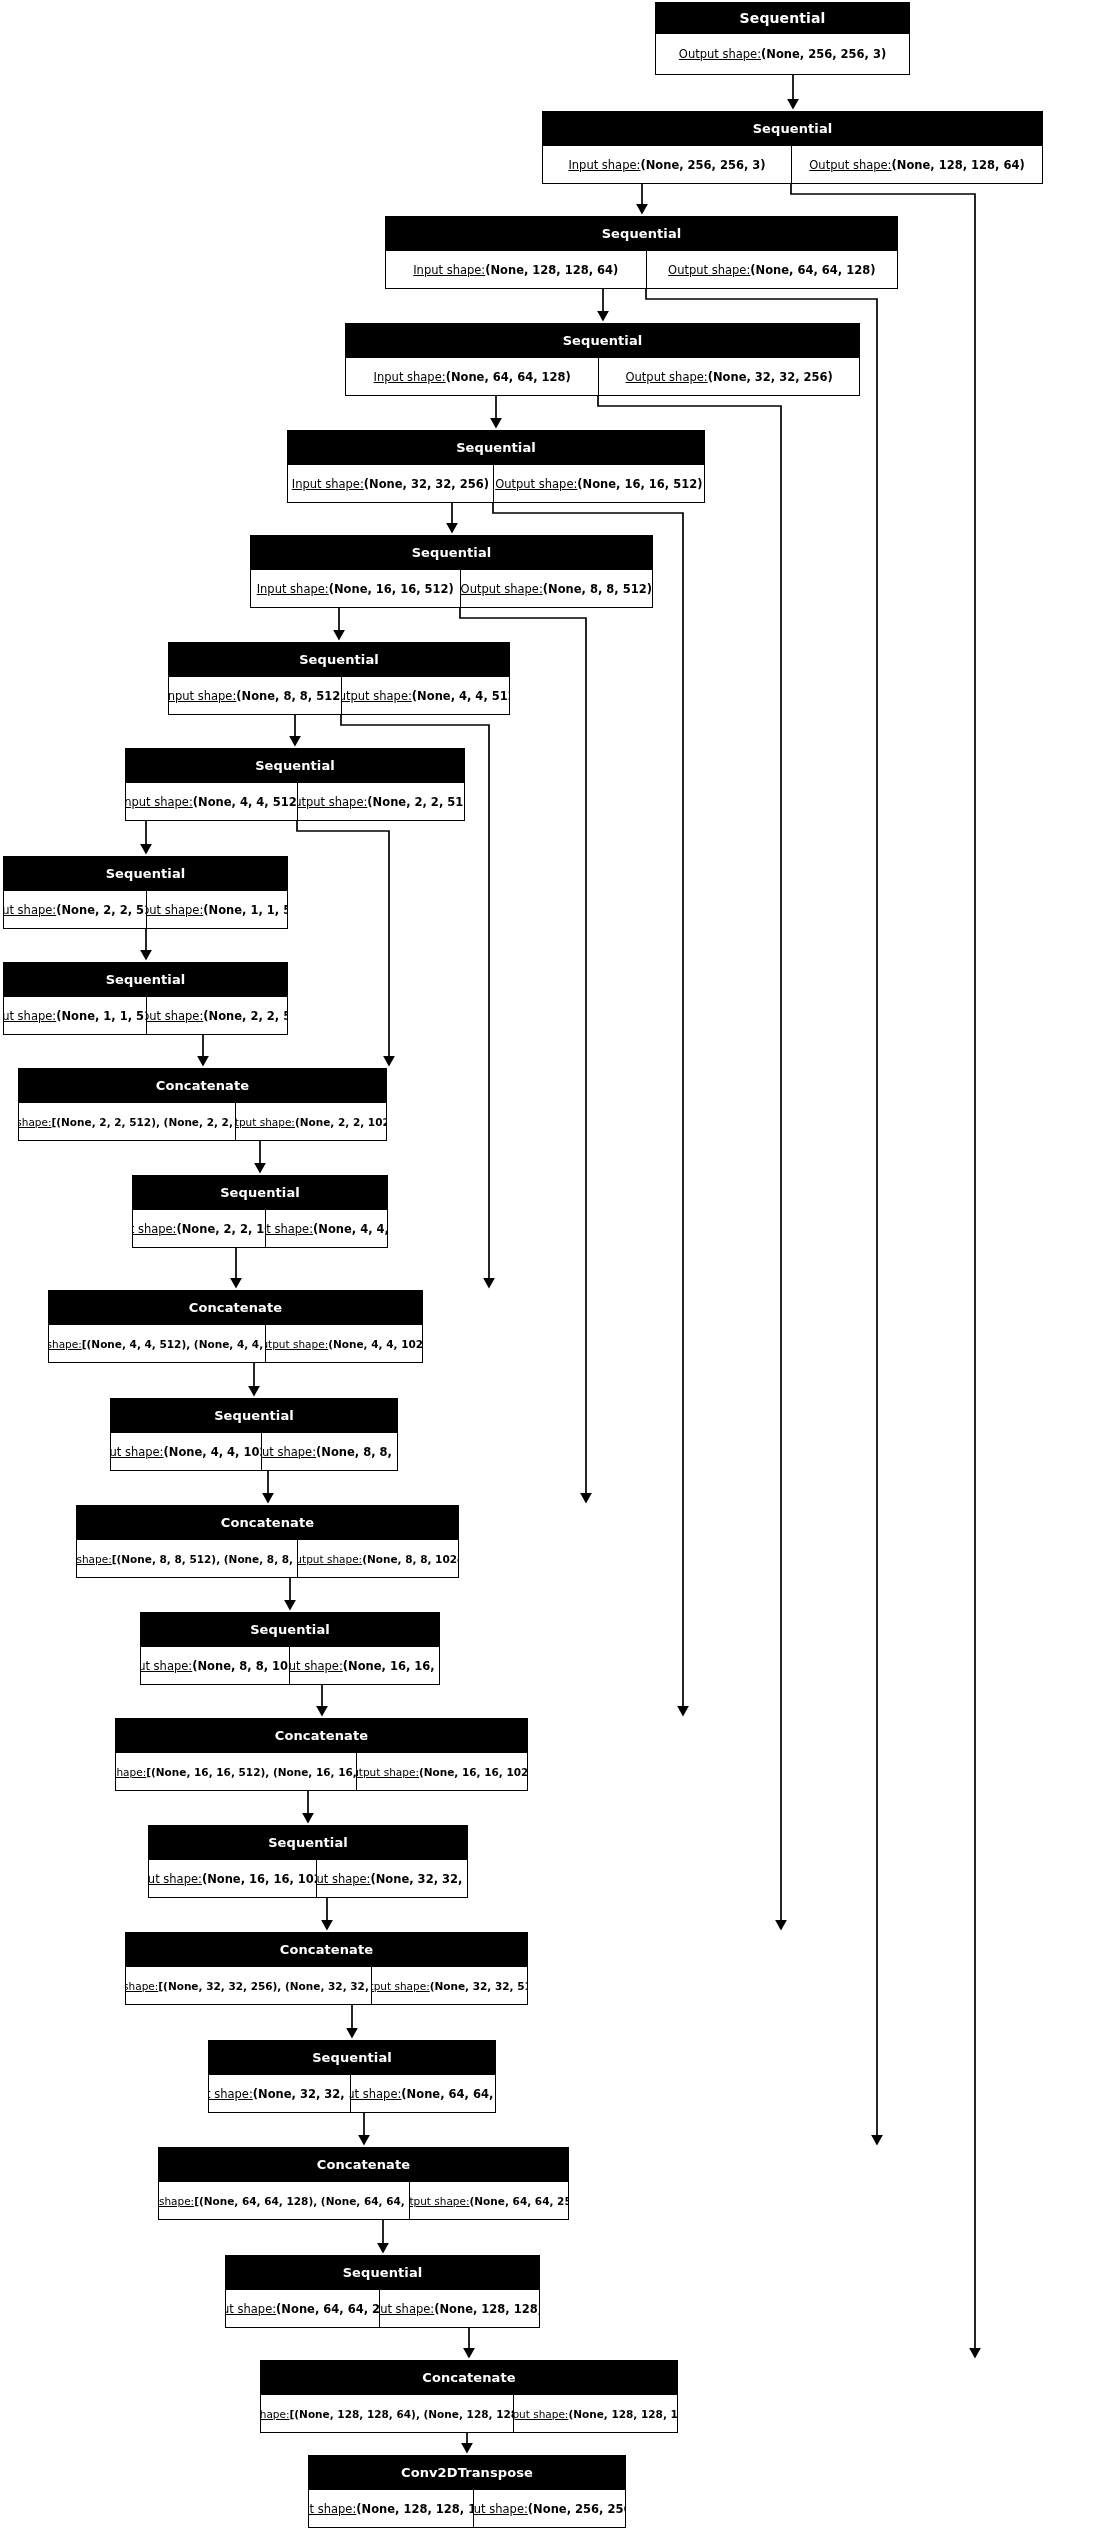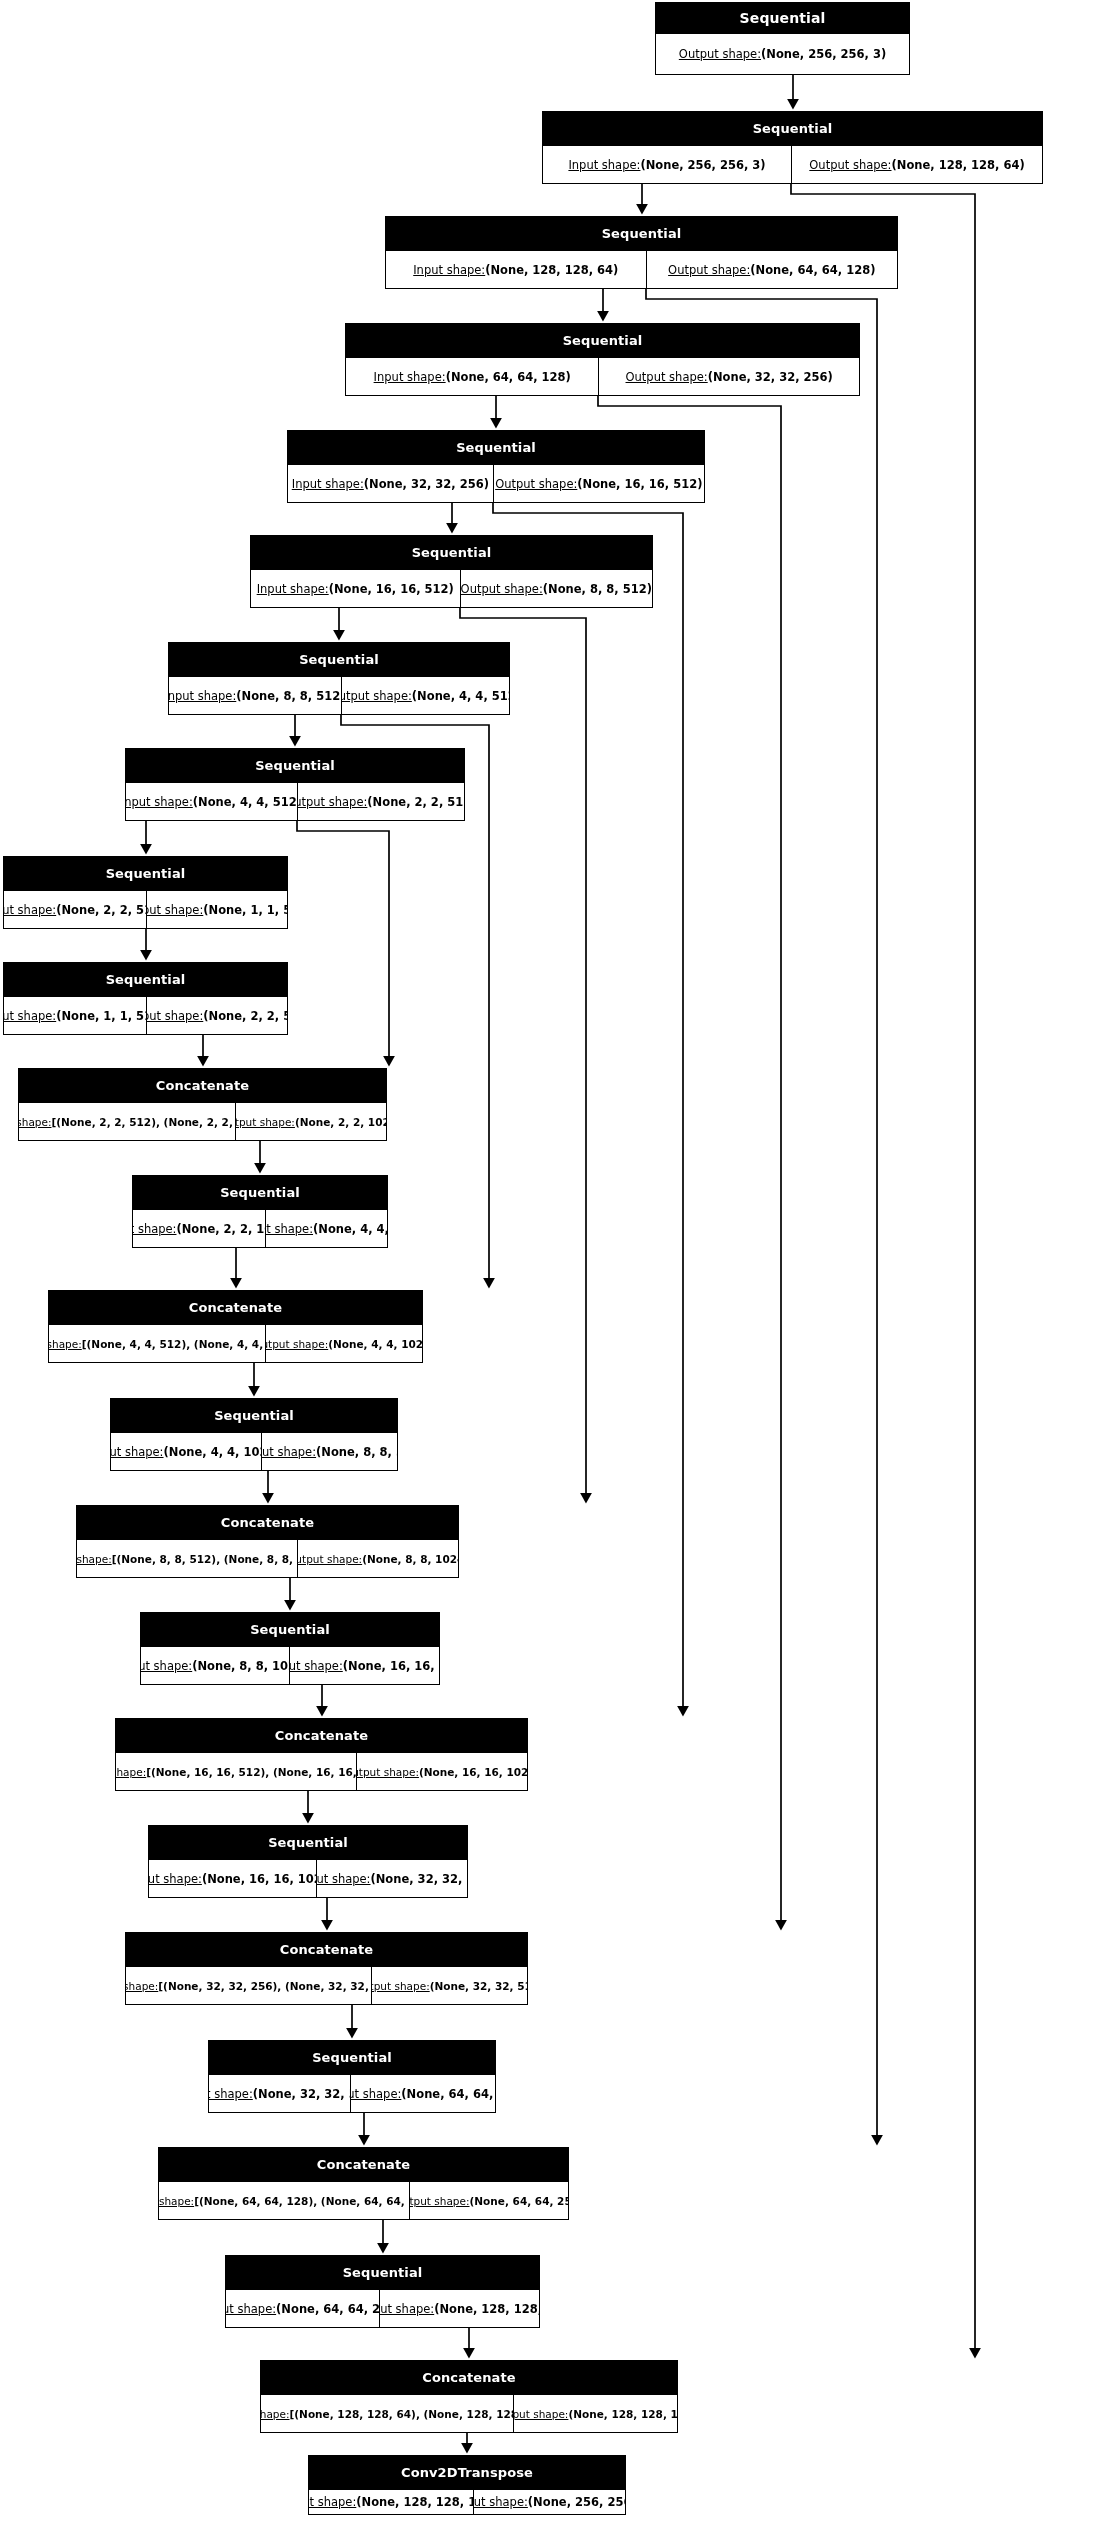--- a/index.html
+++ b/index.html
@@ -401,21 +401,21 @@
           <div class="shape-cell" style="flex: 0 0 60.5%;">
             <span class="lbl">Input shape: </span>
             <span class="val">[(None, 128, 128, 64), (None, 128, 128, 64)]</span>
           </div>
           <div class="shape-cell" style="flex: 0 0 39.5%;">
             <span class="lbl">Output shape: </span>
             <span class="val">(None, 128, 128, 128)</span>
           </div>
         </div>
       </div>
-      <div class="node" style="left: 308px; top: 2455px; width: 318px; height: 60px;">
+      <div class="node" style="left: 308px; top: 2455px; width: 318px; height: 73px;">
         <div class="node-title" style="height: 33px; font-size: 13px;">Conv2DTranspose</div>
         <div class="node-shapes" style="font-size: 11.5px;">
           <div class="shape-cell" style="flex: 0 0 51.8%;">
             <span class="lbl">Input shape: </span>
             <span class="val">(None, 128, 128, 128)</span>
           </div>
           <div class="shape-cell" style="flex: 0 0 48.2%;">
             <span class="lbl">Output shape: </span>
             <span class="val">(None, 256, 256, 3)</span>
           </div>

